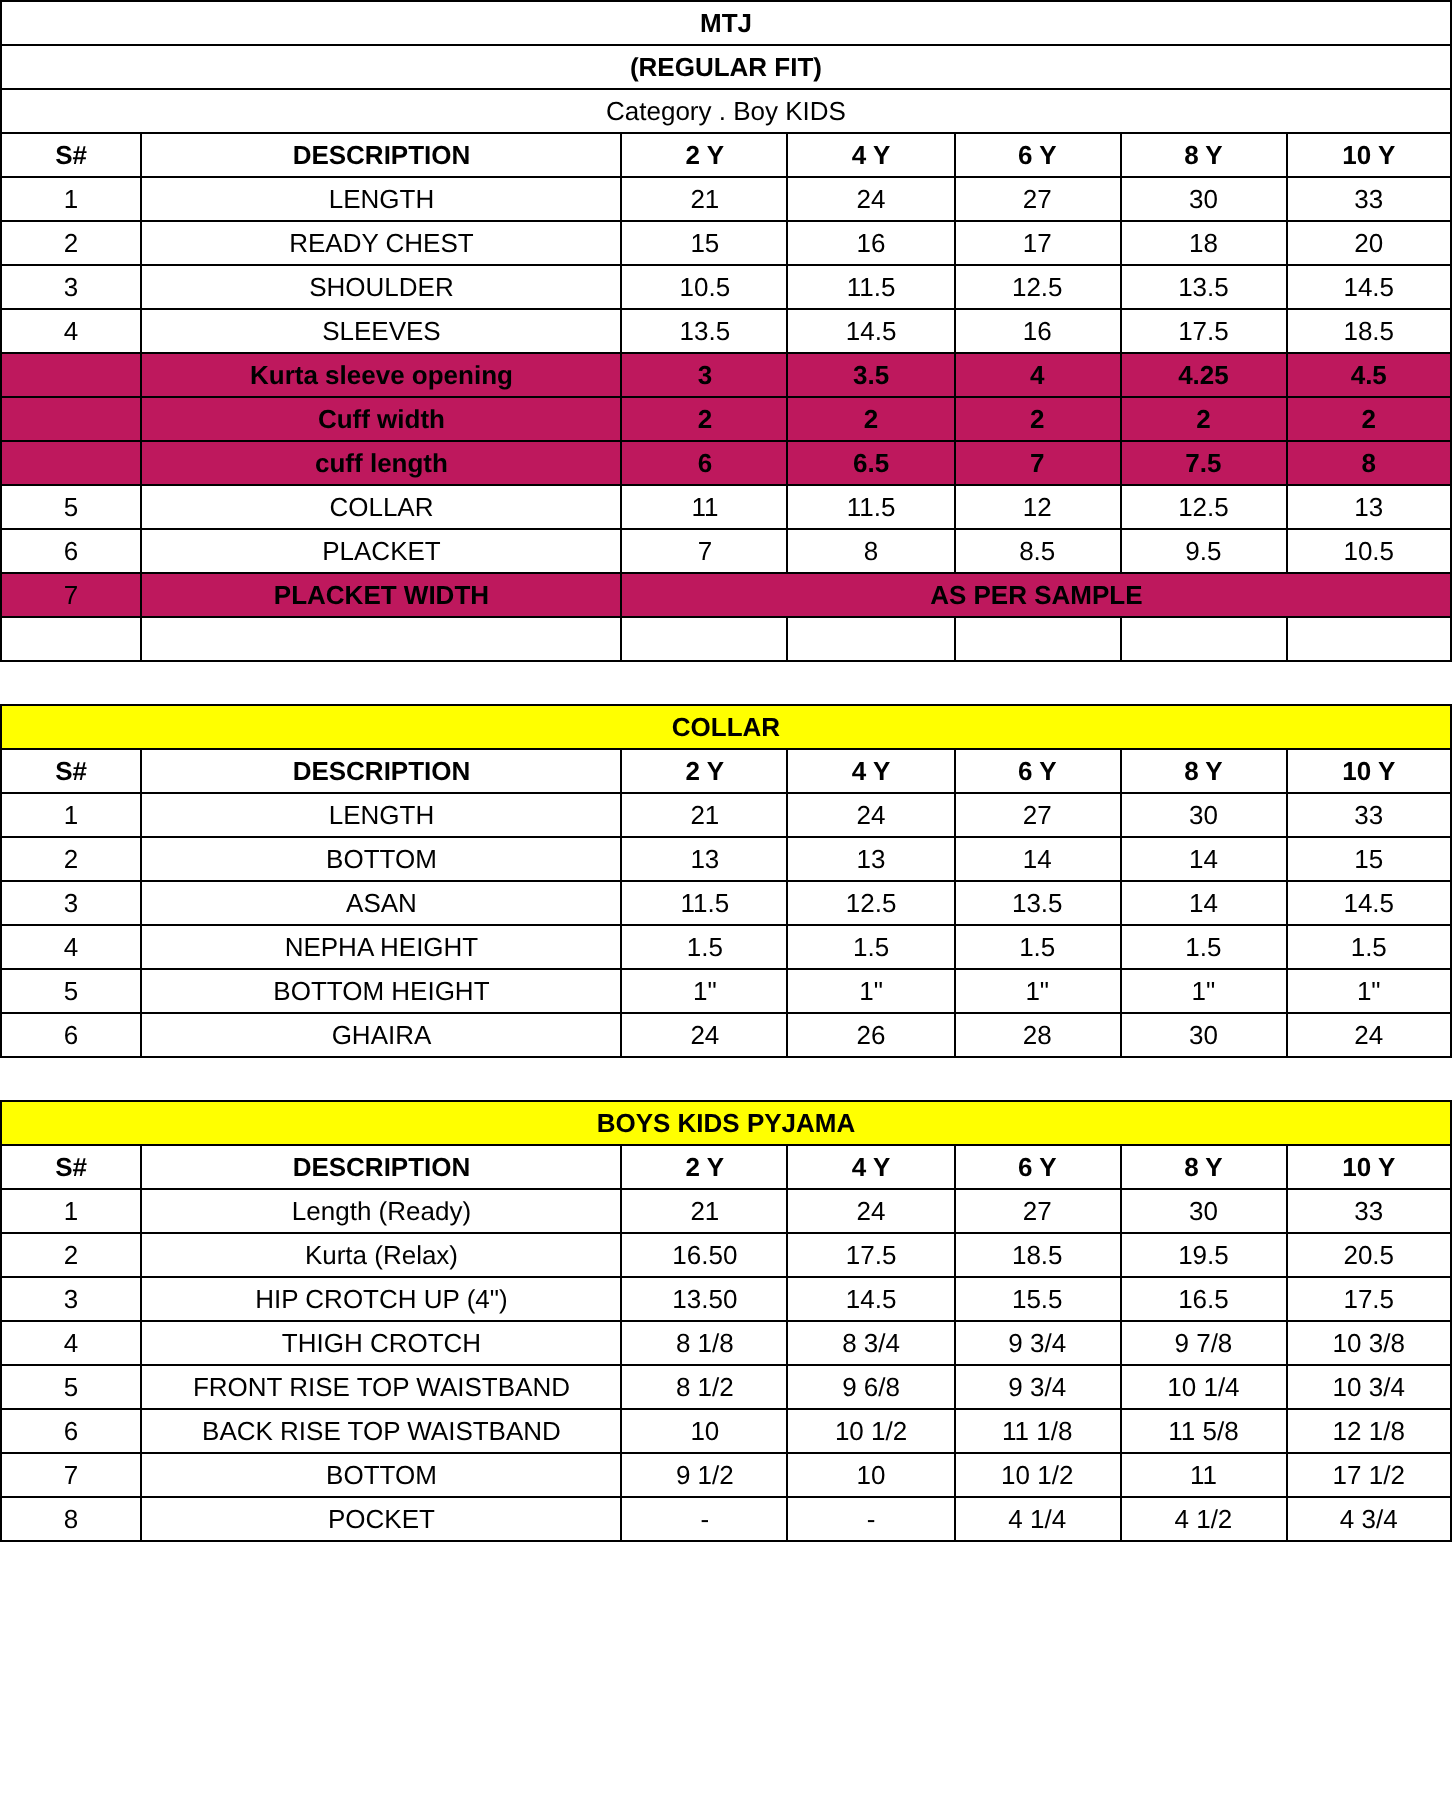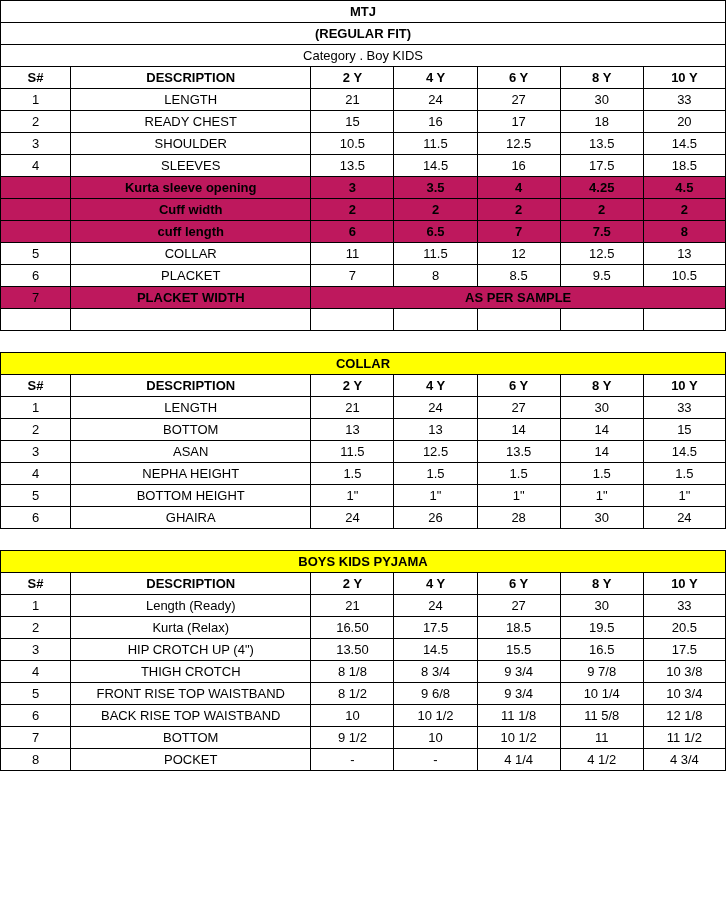--- a/index.html
+++ b/index.html
@@ -348,21 +348,21 @@
           <td>11 5/8</td>
           <td>12 1/8</td>
         </tr>
         <tr>
           <td class="sn">7</td>
           <td class="desc">BOTTOM</td>
           <td>9 1/2</td>
           <td>10</td>
           <td>10 1/2</td>
           <td>11</td>
-          <td>11 1/2</td>
+          <td>17 1/2</td>
         </tr>
         <tr>
           <td class="sn">8</td>
           <td class="desc">POCKET</td>
           <td>-</td>
           <td>-</td>
           <td>4 1/4</td>
           <td>4 1/2</td>
           <td>4 3/4</td>
         </tr>

